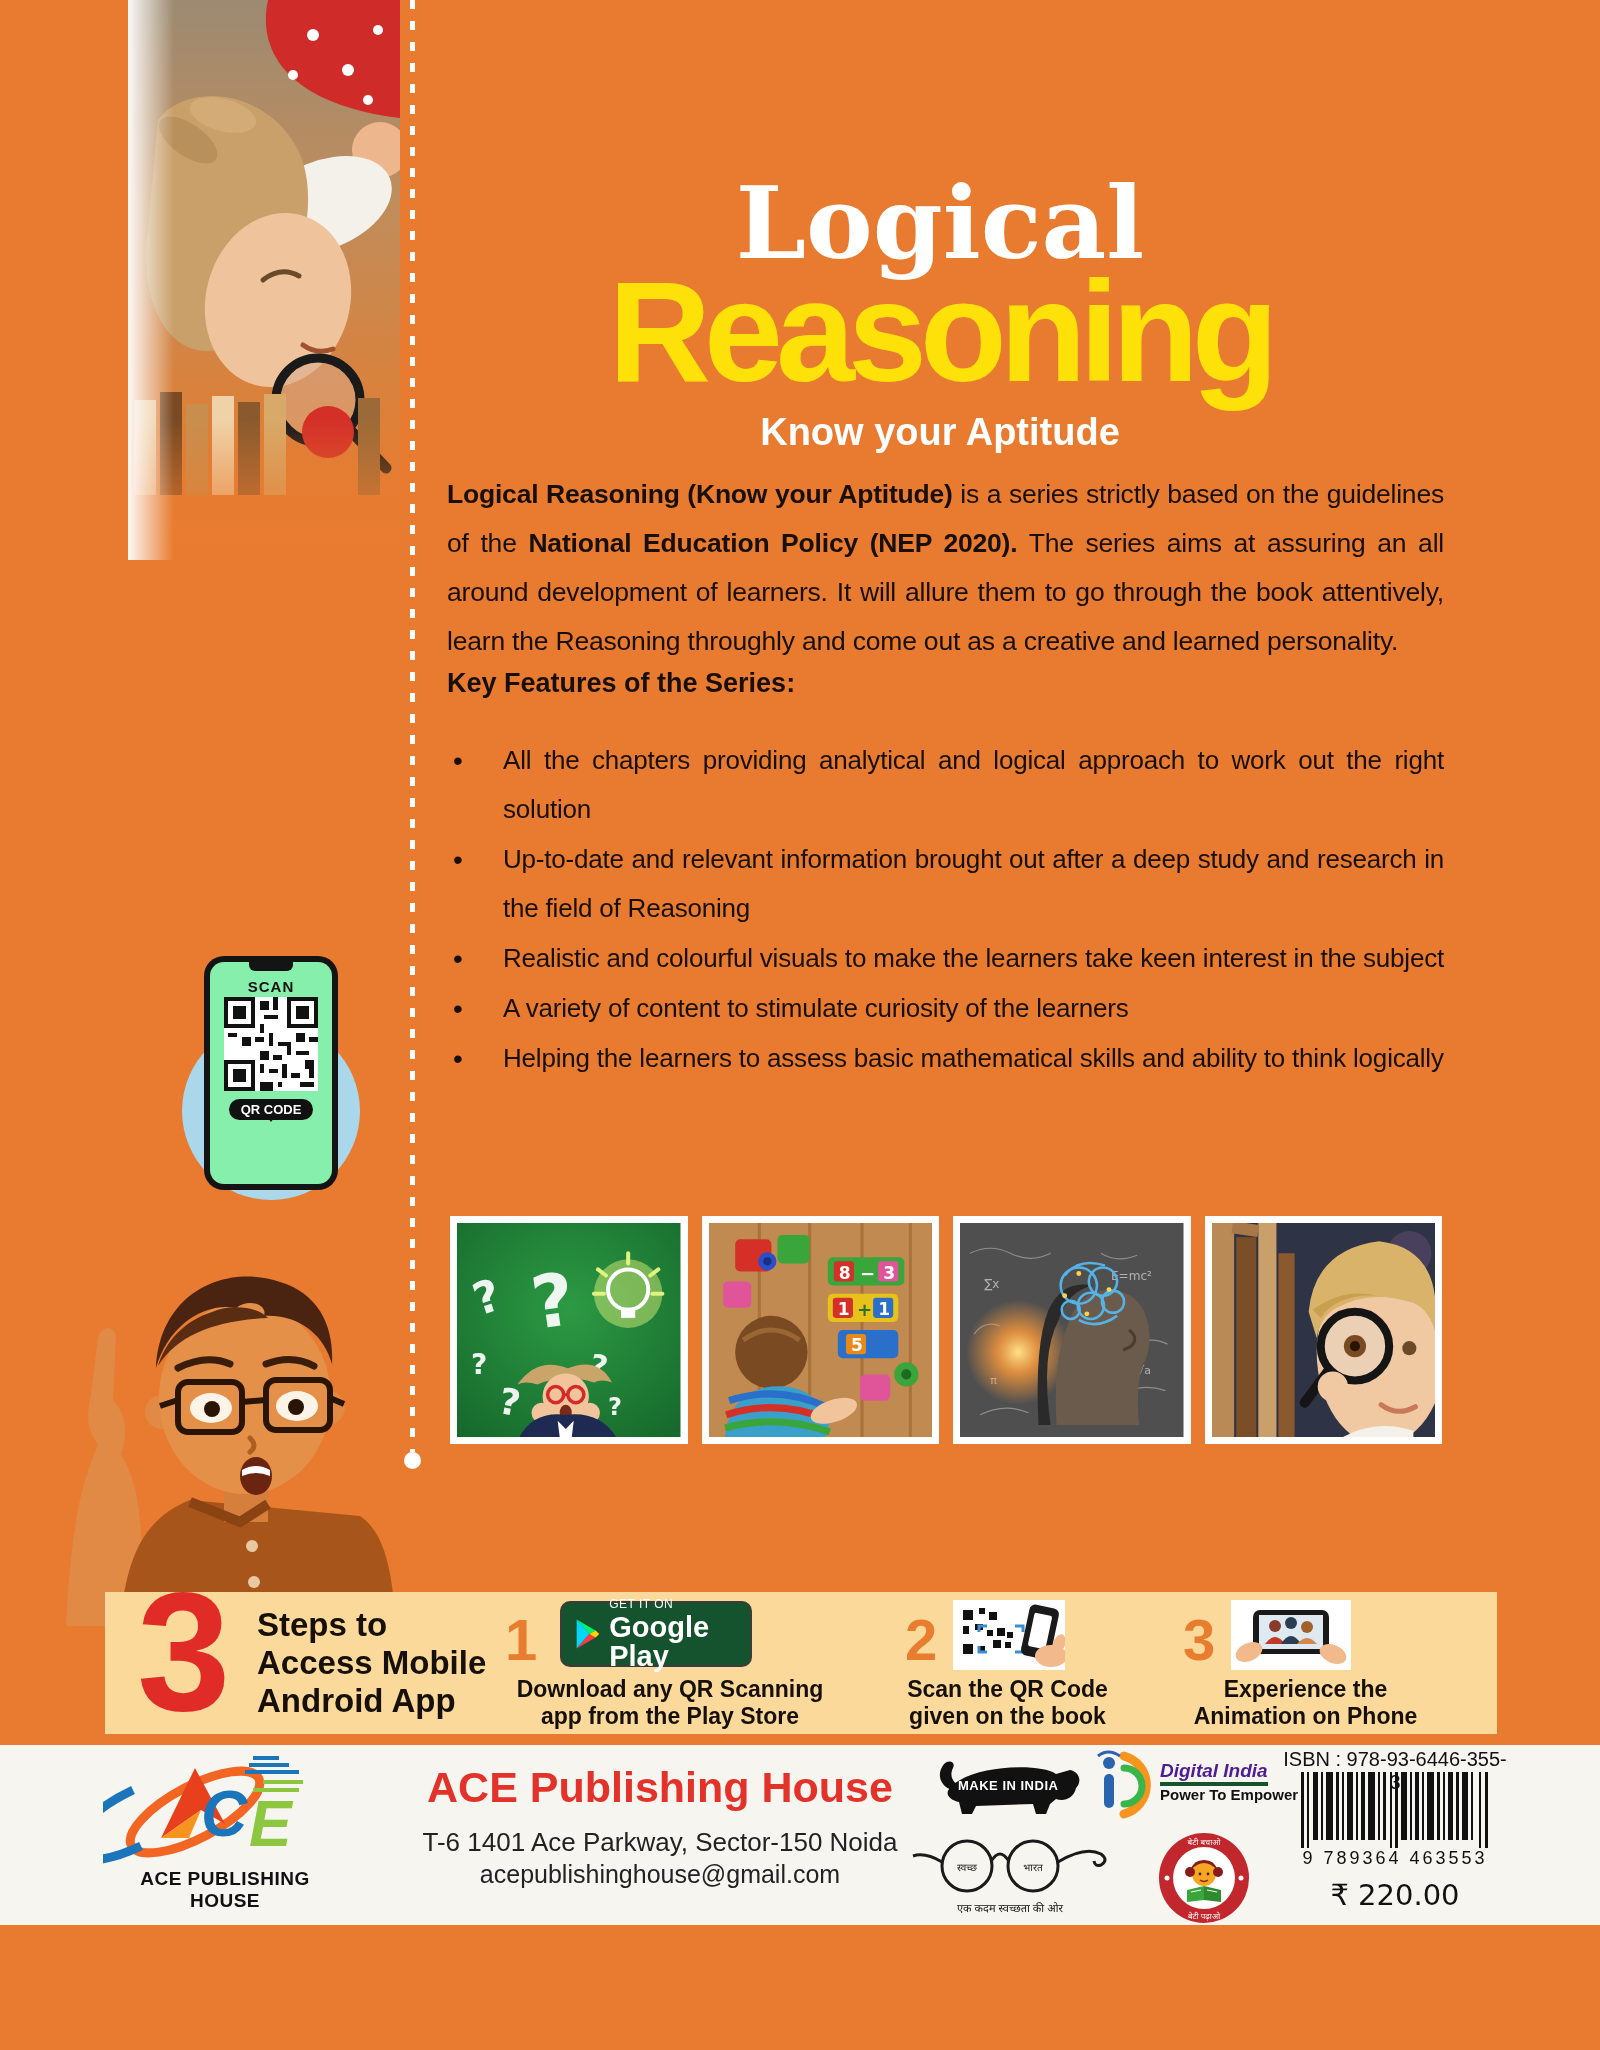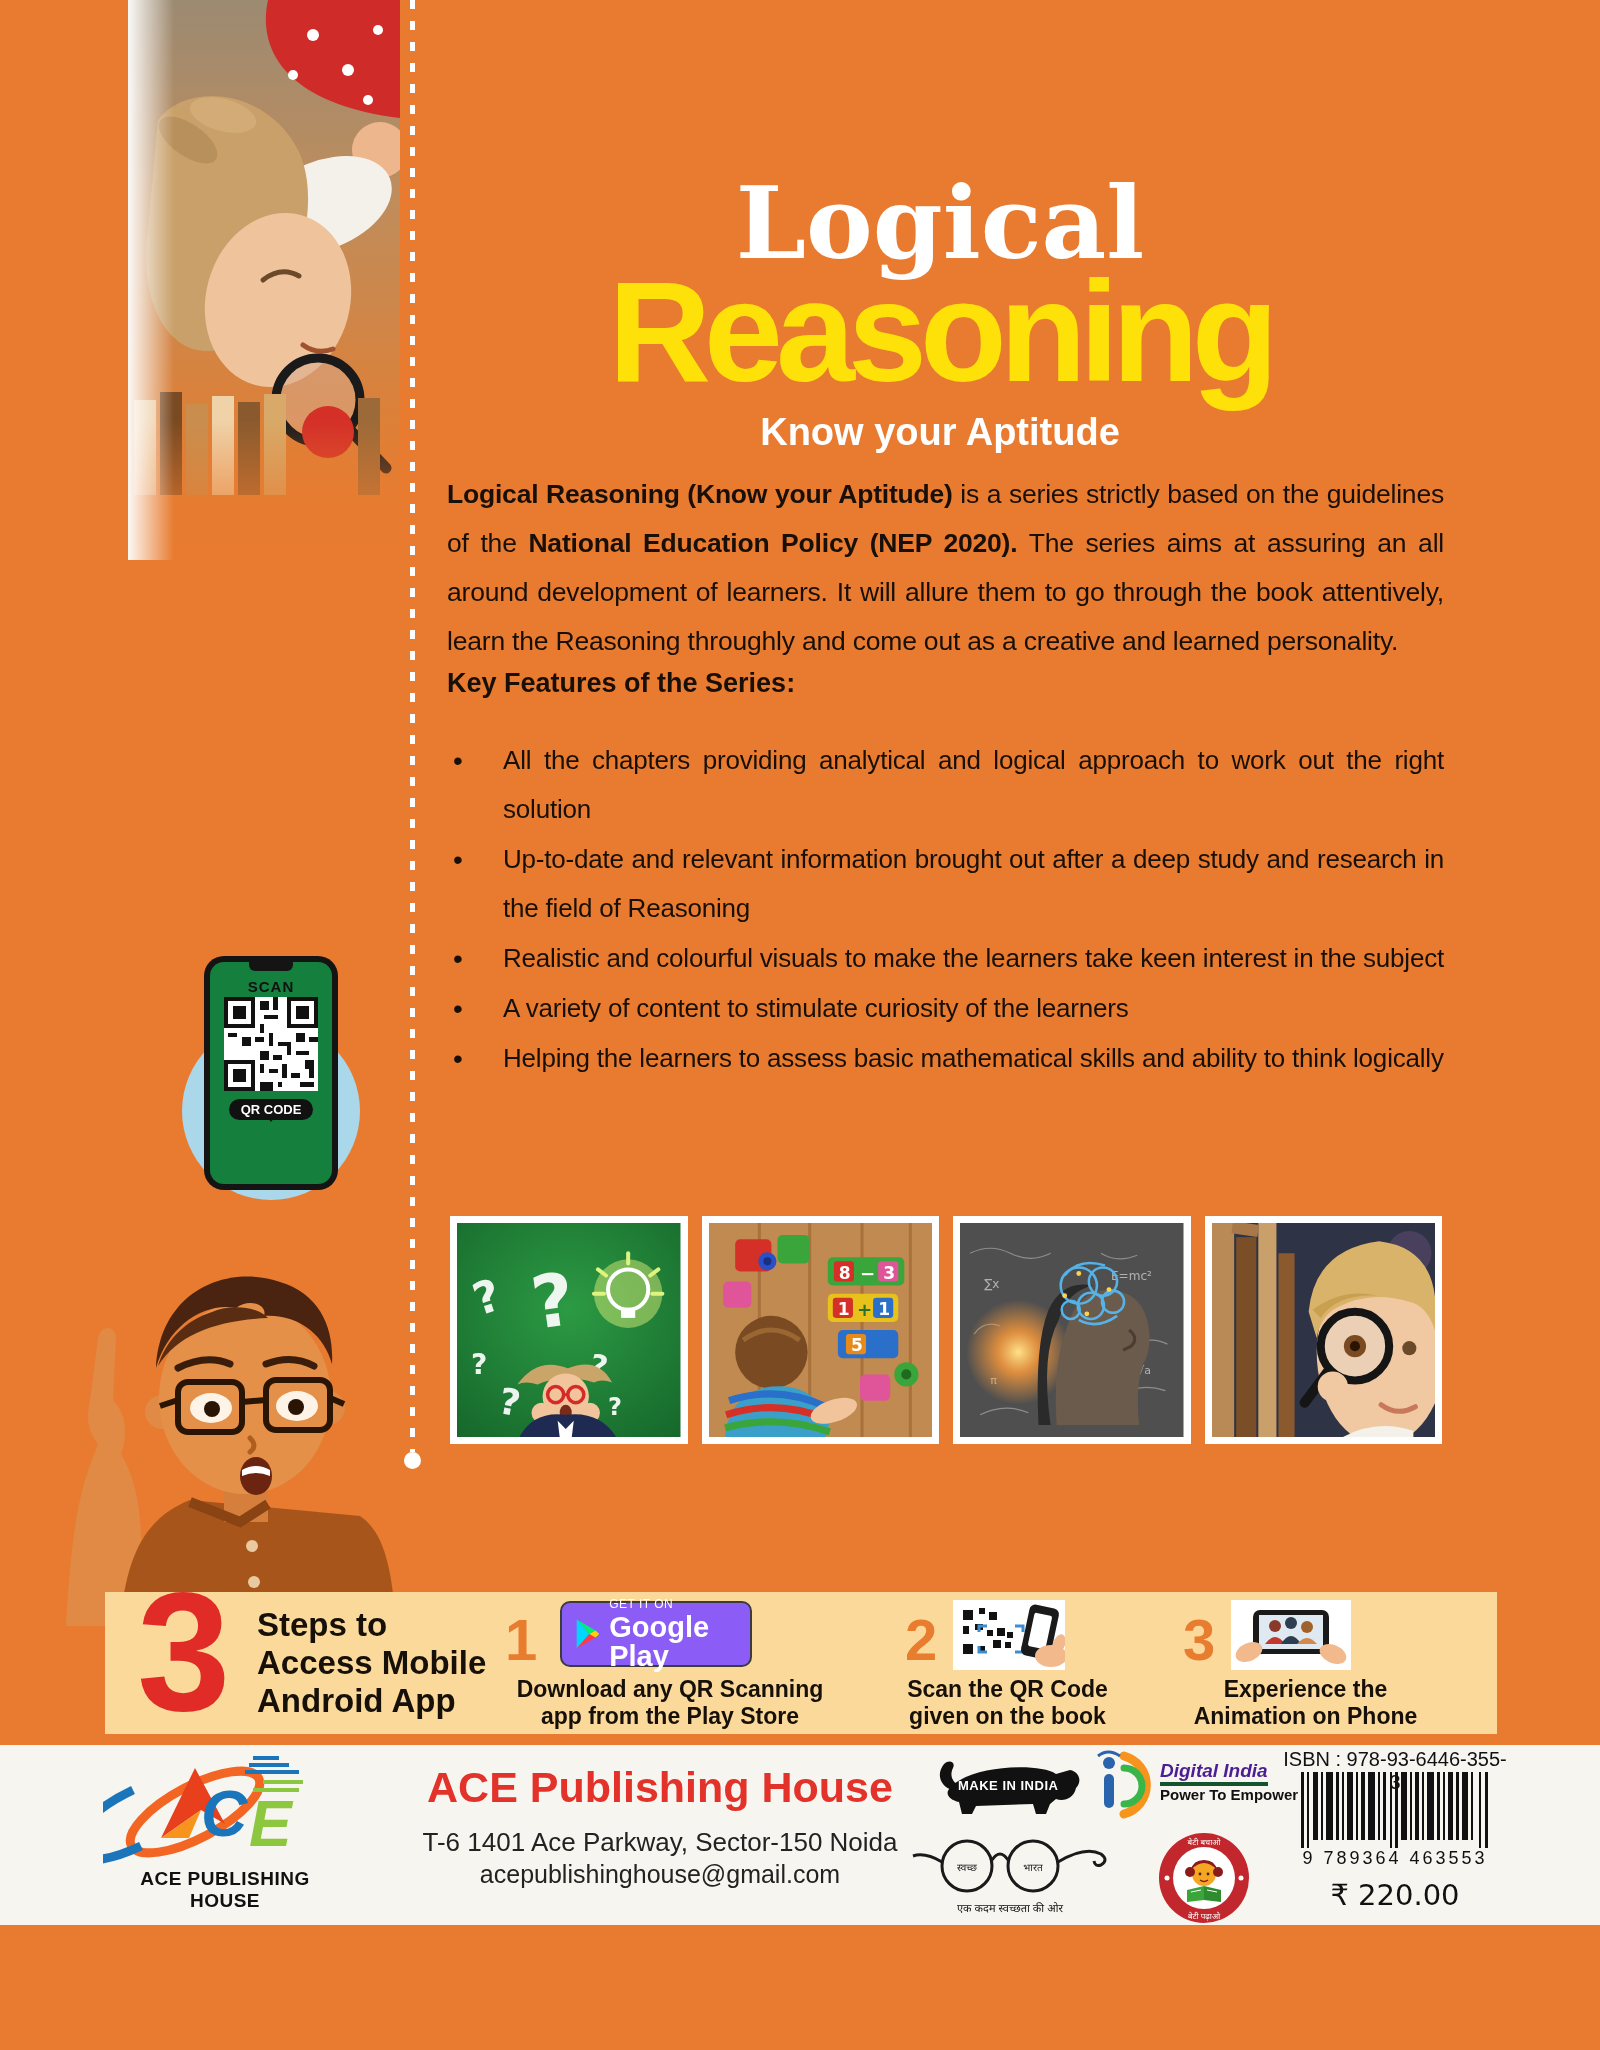--- a/index.html
+++ b/index.html
@@ -9,21 +9,21 @@
 
   
   .left-photo{left:128px;top:0;width:272px;height:560px;}
   .dash-line{left:410px;top:0;width:5px;height:1452px;
      background-image:repeating-linear-gradient(180deg,#fff 0 9px,transparent 9px 21px);}
   .dash-dot{left:404px;top:1452px;width:17px;height:17px;border-radius:50%;background:#fff;}
 
   
   .qr-circle{left:182px;top:1022px;width:178px;height:178px;border-radius:50%;background:#ABD7EA;}
   .qr-phone{left:204px;top:956px;width:134px;height:234px;background:#141414;border-radius:20px;padding:6px;box-sizing:border-box;}
-  .qr-screen{width:100%;height:100%;background:#15803d;border-radius:14px;position:relative;text-align:center;}
+  .qr-screen{width:100%;height:100%;background:#86efac;border-radius:14px;position:relative;text-align:center;}
   .qr-notch{position:absolute;left:50%;top:0;transform:translateX(-50%);width:44px;height:9px;background:#141414;border-radius:0 0 6px 6px;}
   .scan-label{padding-top:16px;font-size:15px;font-weight:bold;letter-spacing:1px;color:#111;}
   .qr-pill{display:inline-block;margin-top:4px;background:#111;color:#fff;font-weight:bold;font-size:13px;
            border-radius:13px;padding:3px 12px;position:relative;}
   .qr-pill:after{content:"";position:absolute;left:50%;bottom:-8px;transform:translateX(-50%);
            border:6px solid transparent;border-top:8px solid #111;}
 
   
   .titles{left:420px;top:172px;width:1040px;text-align:center;}
   .t1{font-family:"DejaVu Serif",serif;font-weight:bold;font-size:100px;line-height:1.02;color:#ffffff;}
@@ -43,21 +43,21 @@
   
   .strip{left:450px;top:1216px;width:992px;display:flex;gap:14px;}
   .photo{flex:1;background:#fff;padding:7px;box-sizing:border-box;height:228px;}
   .photo svg{display:block;width:100%;height:100%;}
 
   
   .bar{left:105px;top:1592px;width:1392px;height:142px;background:#FBD99B;}
   .big3{position:absolute;left:32px;top:-4px;font-size:168px;line-height:128px;font-weight:bold;color:#E02B27;}
   .bar-title{position:absolute;left:152px;top:14px;font-size:33px;line-height:38px;font-weight:bold;color:#161009;}
   .stepnum{position:absolute;font-size:58px;font-weight:bold;color:#E87C2F;top:14px;}
-  .gplay{position:absolute;left:455px;top:9px;width:192px;height:66px;background:#8b5cf6;border:2px solid #3c3c3c;
+  .gplay{position:absolute;left:455px;top:9px;width:192px;height:66px;background:#14532d;border:2px solid #3c3c3c;
          border-radius:10px;display:flex;align-items:center;box-sizing:border-box;padding-left:12px;}
   .gplay .txt{margin-left:10px;color:#fff;line-height:1;}
   .gplay .g1{font-size:12px;letter-spacing:0.5px;}
   .gplay .g2{font-size:29px;font-weight:bold;margin-top:3px;}
   .stepcap{position:absolute;top:84px;text-align:center;font-size:23px;line-height:27px;font-weight:bold;color:#161009;}
   .sicon{position:absolute;top:8px;background:#fff;}
 
   
   .footer{left:0;top:1745px;width:1600px;height:180px;background:#F7F5F0;}
   .ace-cap{left:103px;top:1868px;width:244px;text-align:center;font-size:19px;font-weight:bold;

